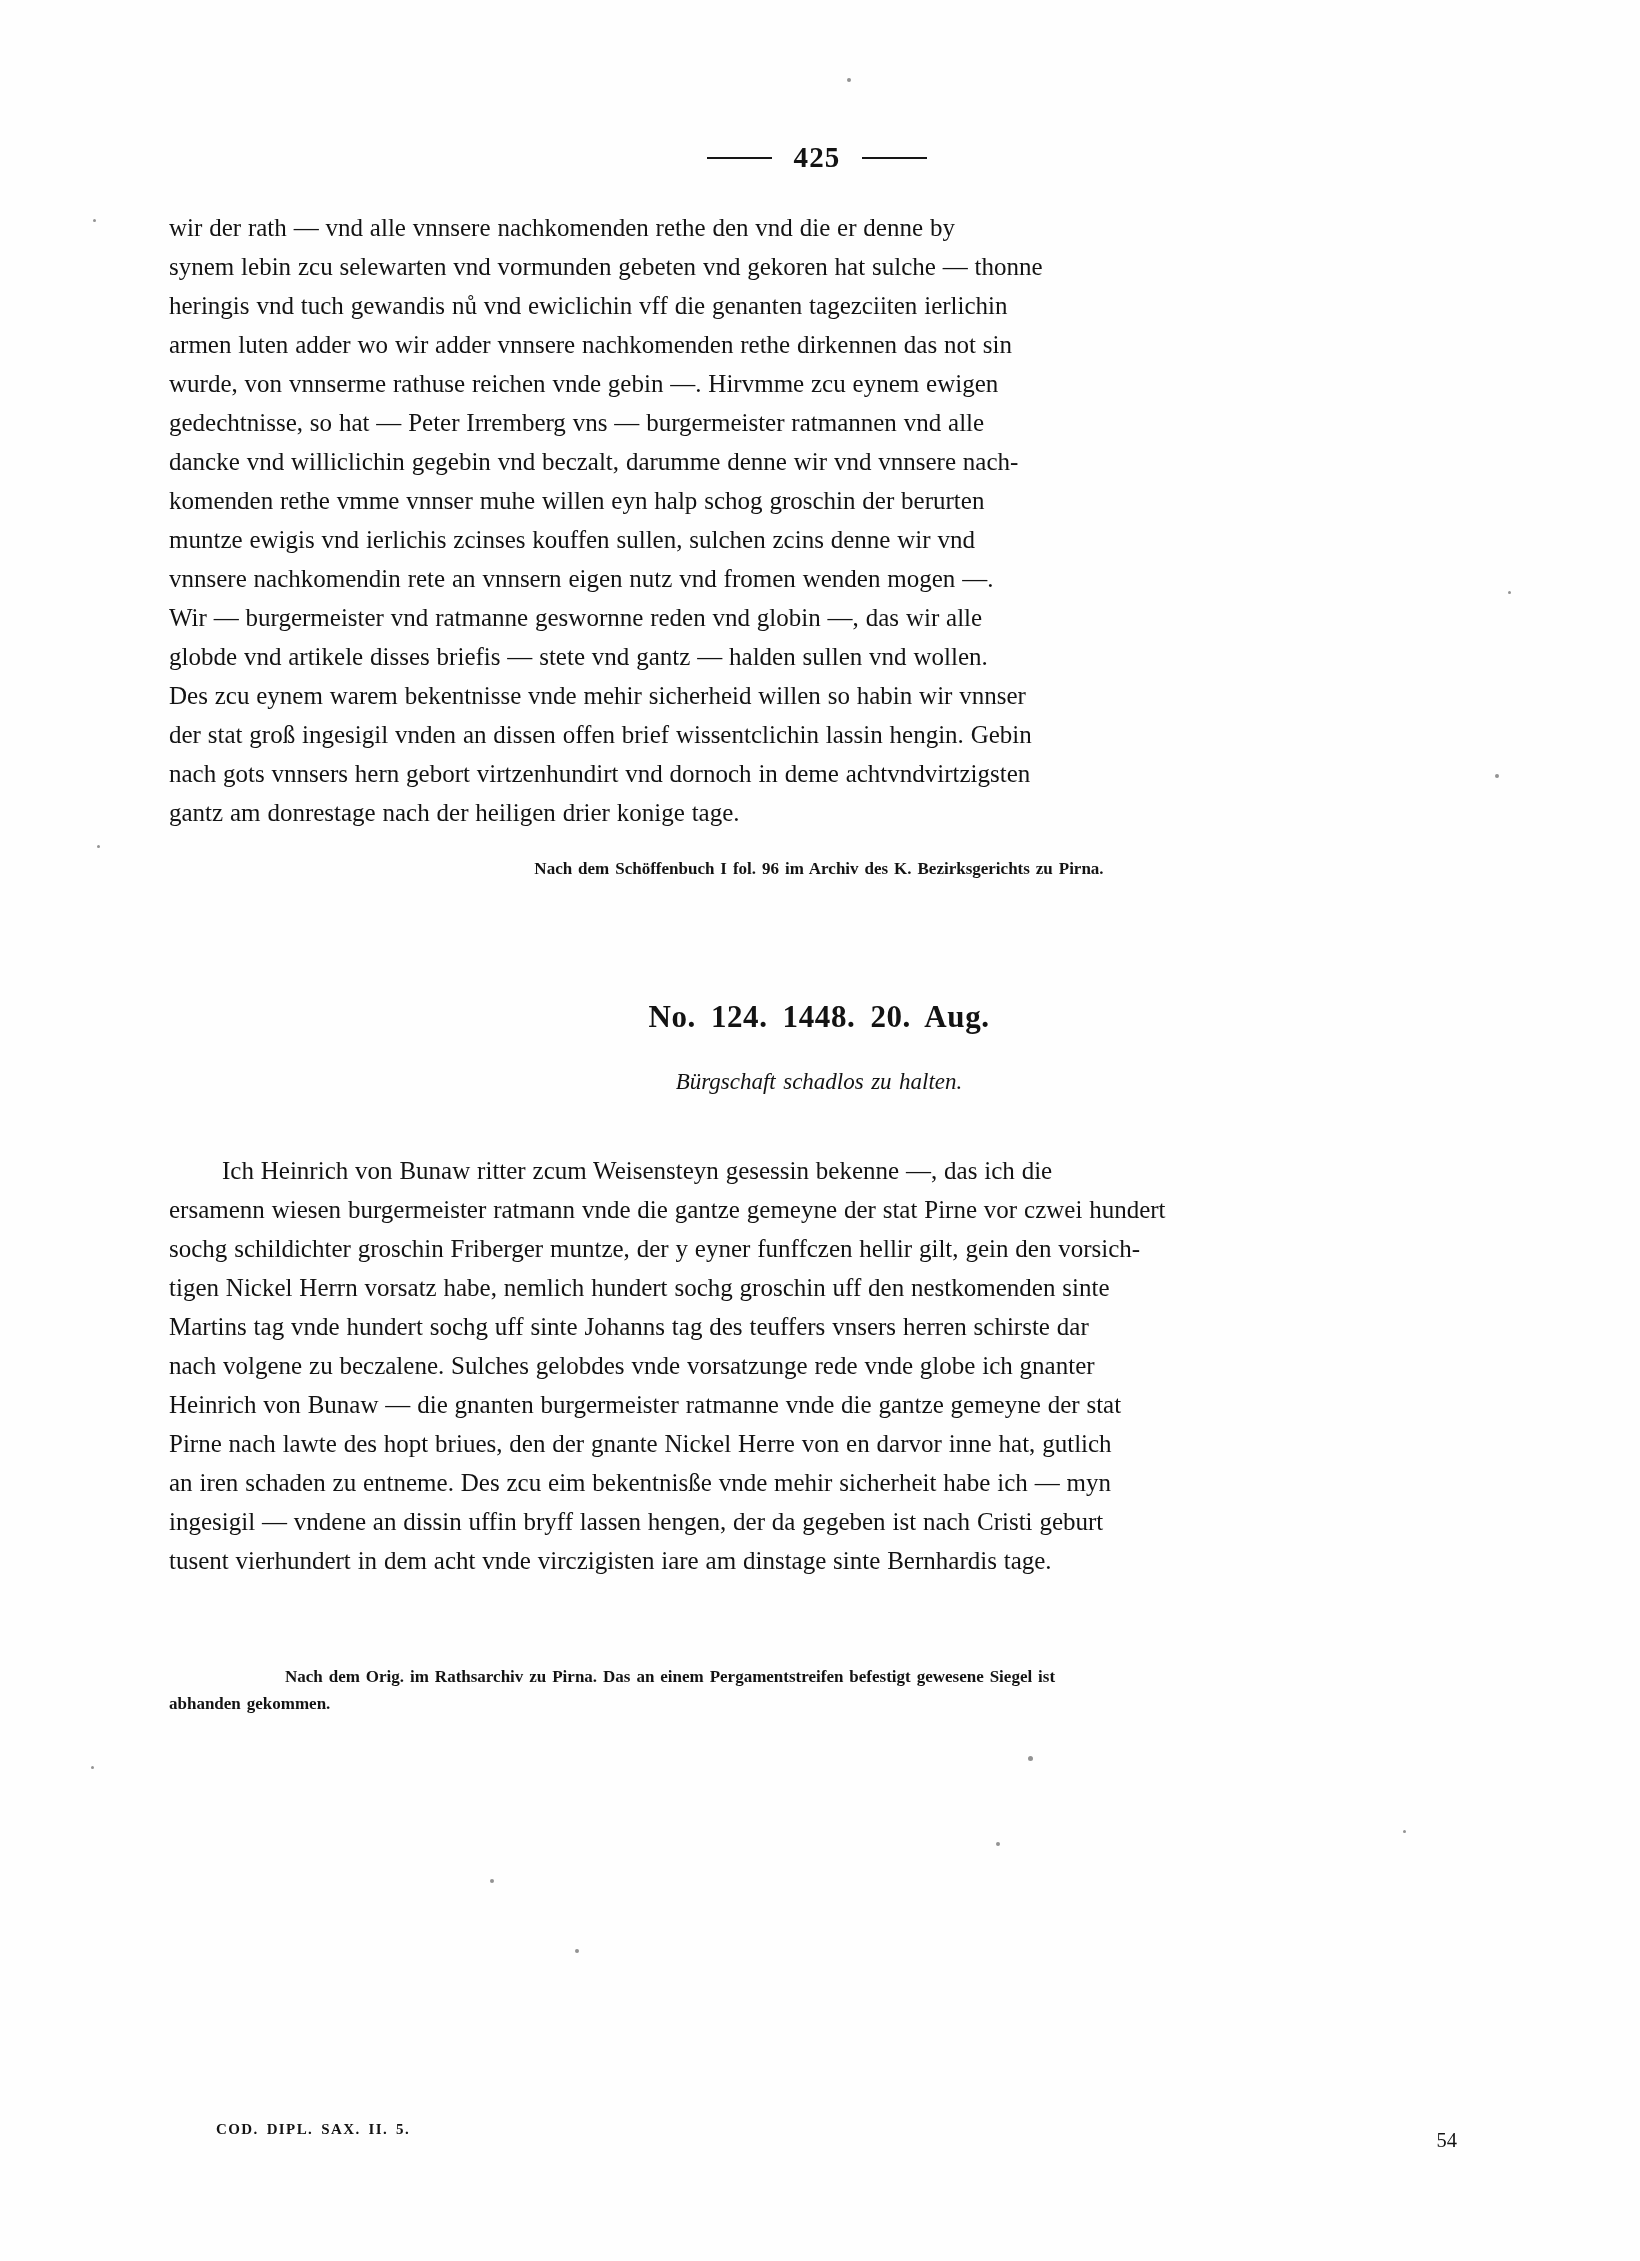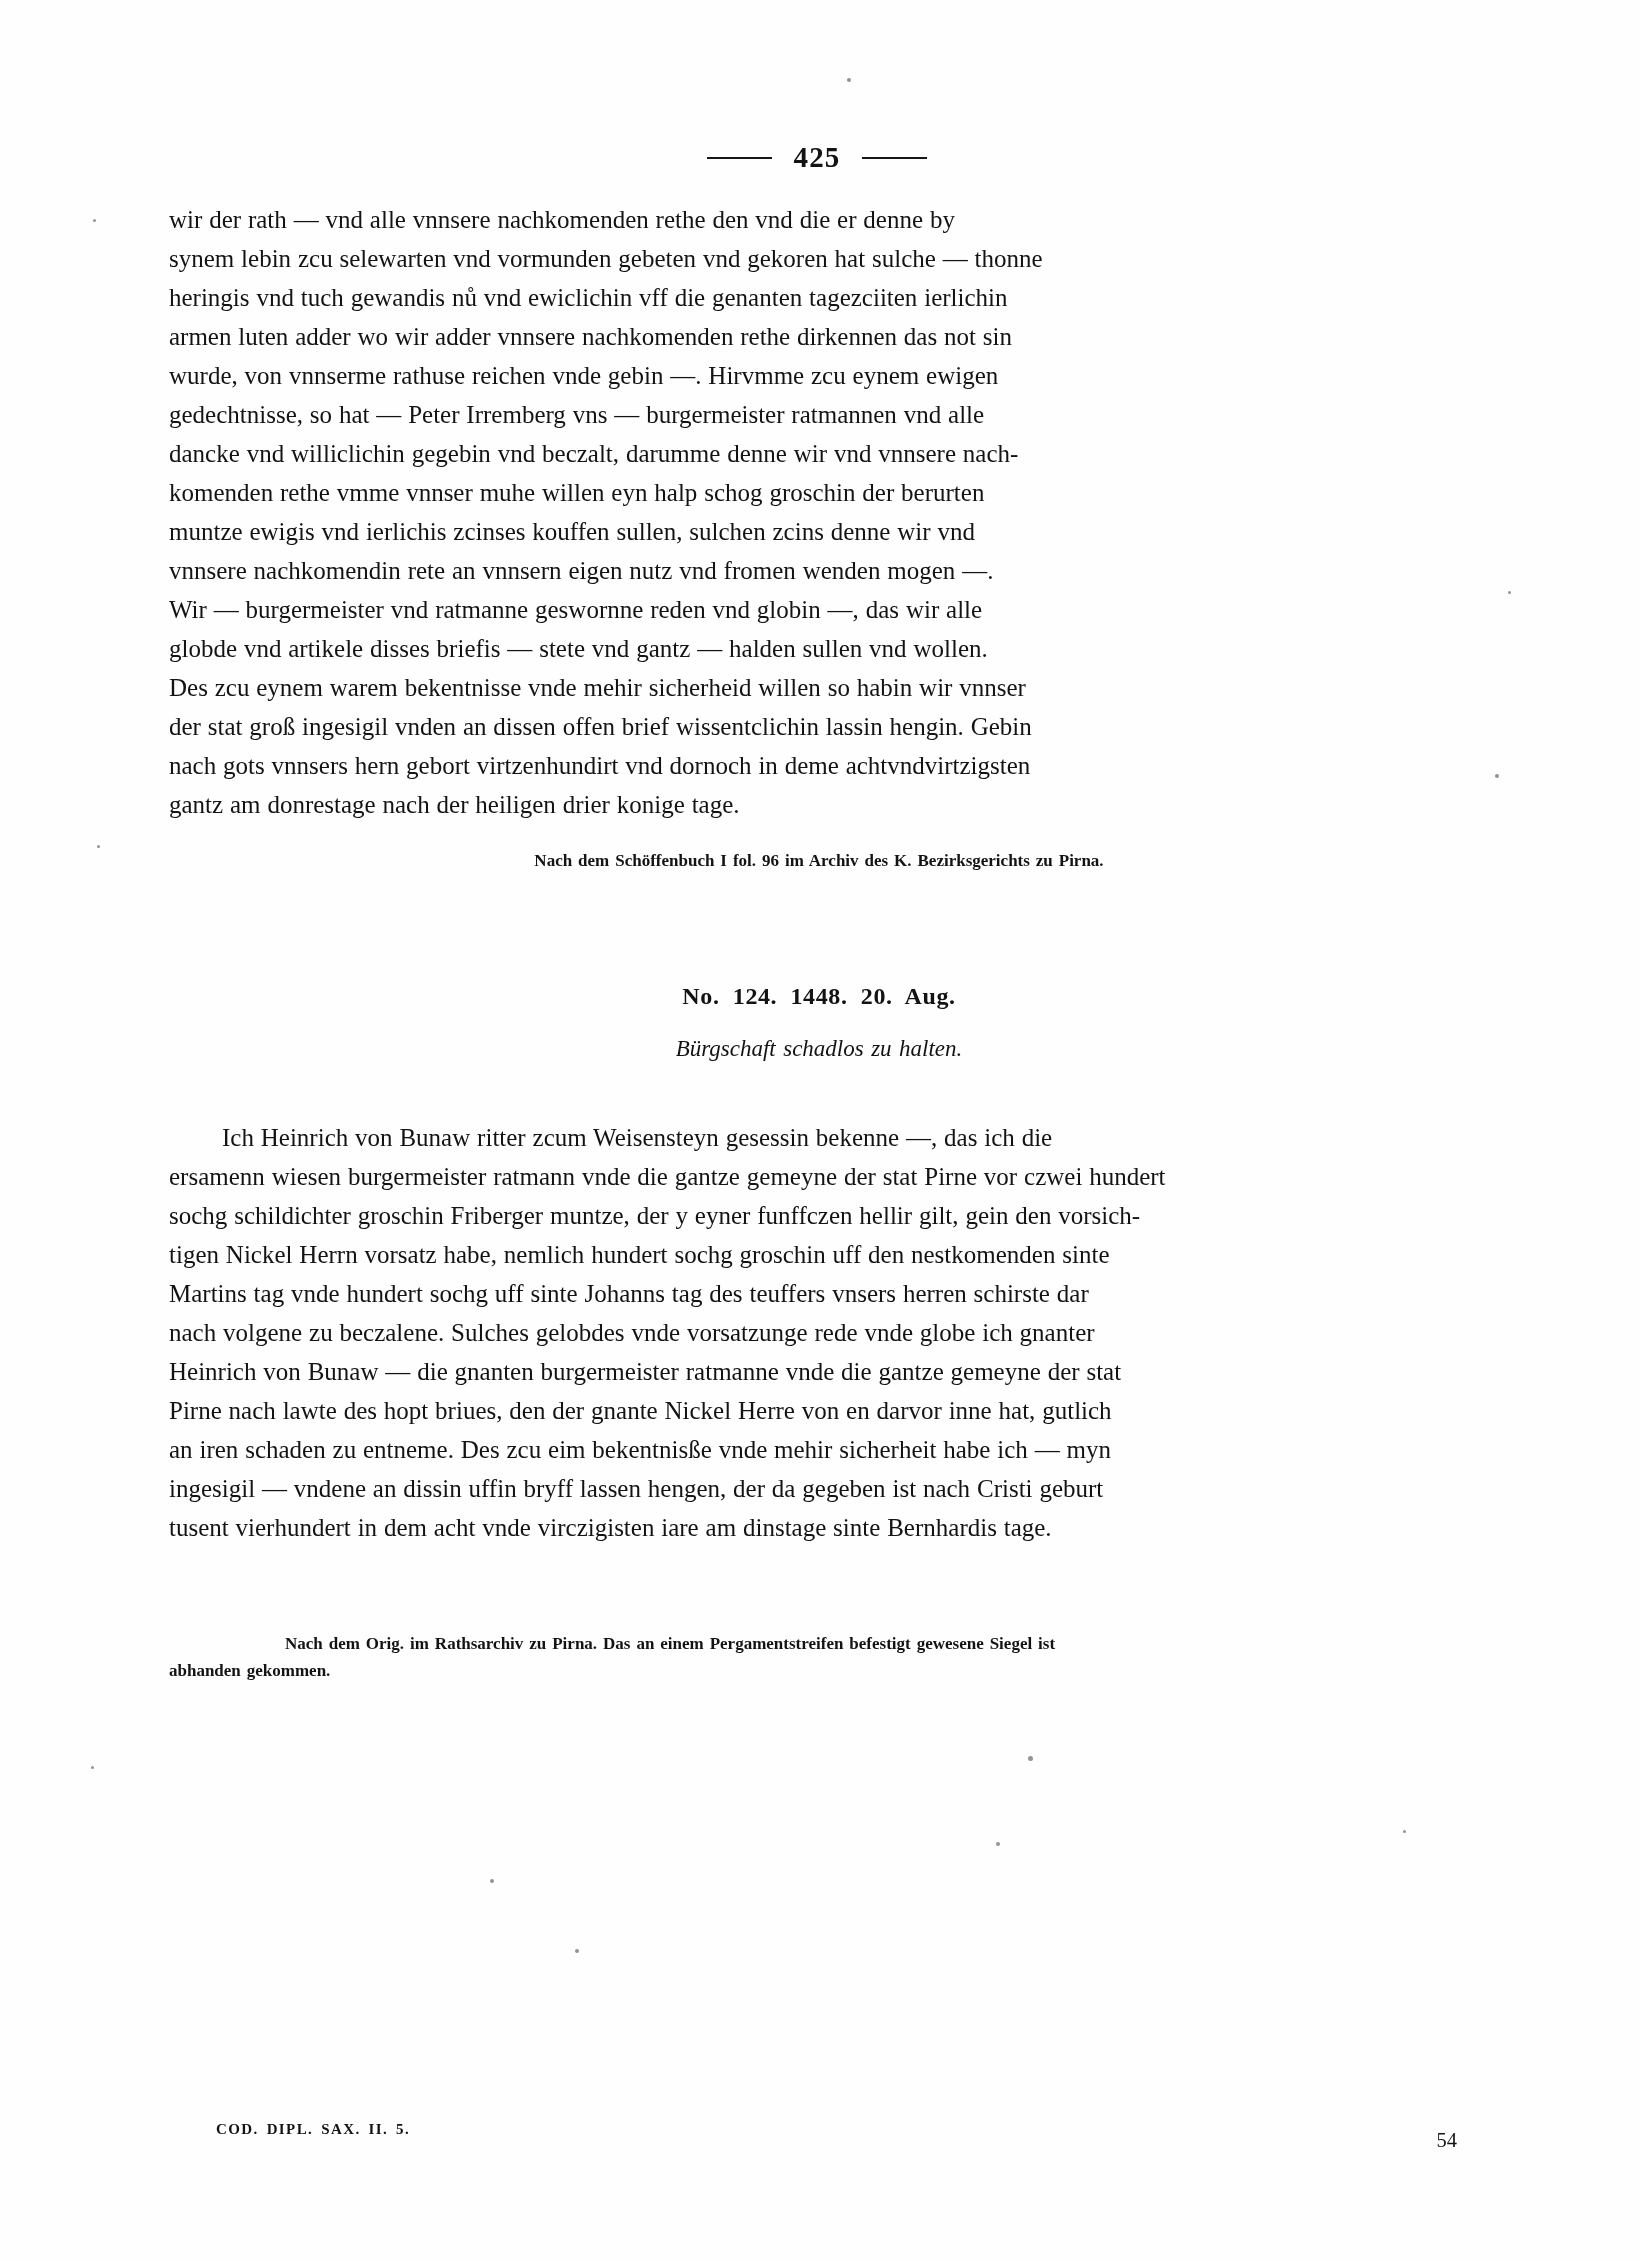--- a/index.html
+++ b/index.html
@@ -49,21 +49,21 @@
     vertical-align: 7.8px;
   }
   .runhead .rule.left  { margin-right: 22px; }
   .runhead .rule.right { margin-left: 22px; }
   .runhead .folio { font-weight: 700; }
 
   
   .typeblock {
     position: absolute;
     left: 169px;
-    top: 200px;
+    top: 208px;
     width: 1300px;
   }
 
   
   .body-text {
     font-size: 25px;
     line-height: 39px;
     text-align: justify;
     text-justify: inter-word;
     word-spacing: 0.6px;
@@ -87,24 +87,24 @@
     margin: 0;
     word-spacing: 1.7px;
   }
   .note.centered { text-align: center; }
   .note .ln { display: block; font-weight: bold; }
   .note .ln.indent { padding-left: 116px; }
 
   
   .doc-head {
     text-align: center;
-    font-size: 24px;
+    font-size: 31px;
     letter-spacing: 0.6px;
     word-spacing: 6.7px;
-    margin: 0;
+    margin: 8px;
   }
 
   
   .regest {
     font-style: italic;
     font-size: 23px;
     line-height: 32px;
     text-align: center;
     margin: 0;
     word-spacing: 1.7px;

